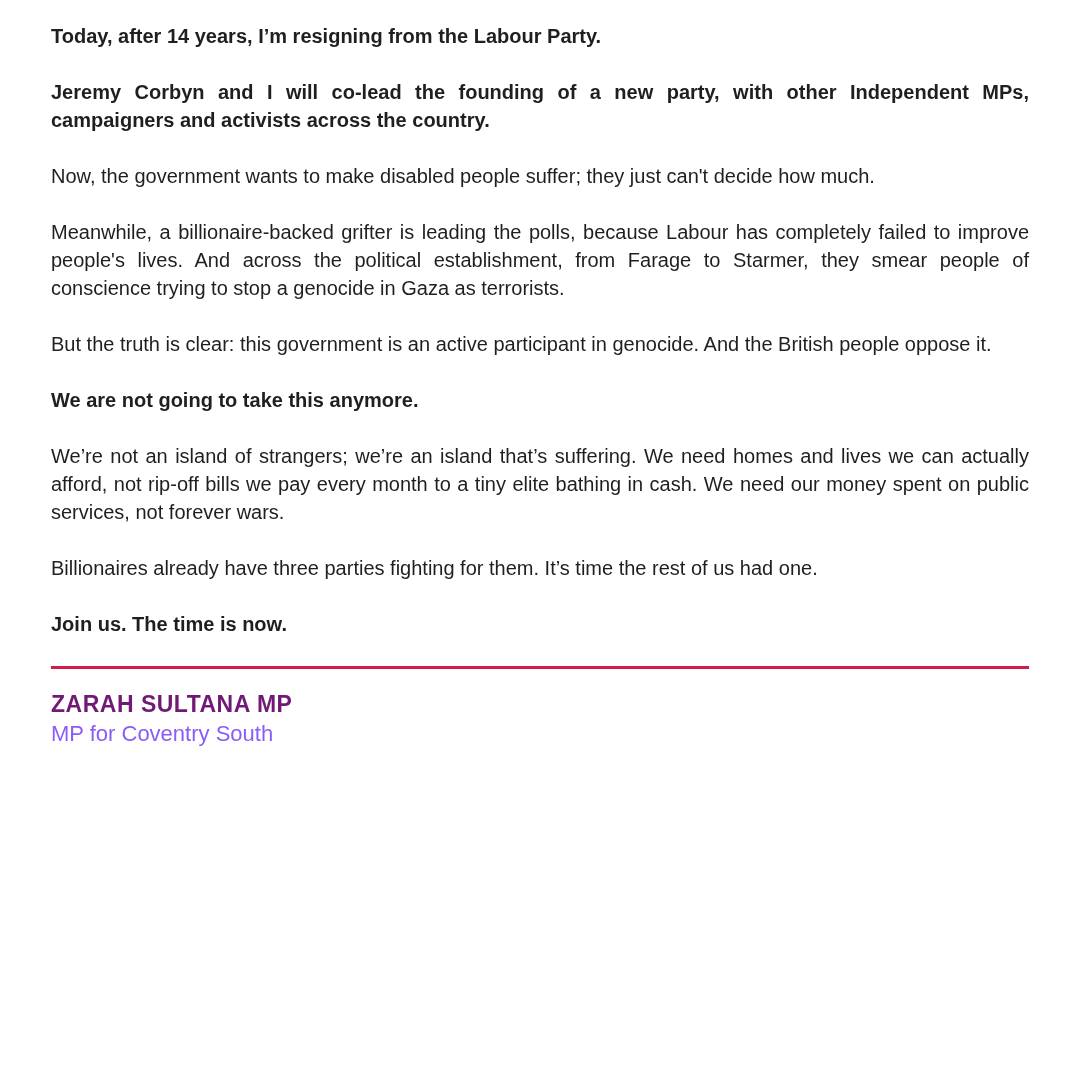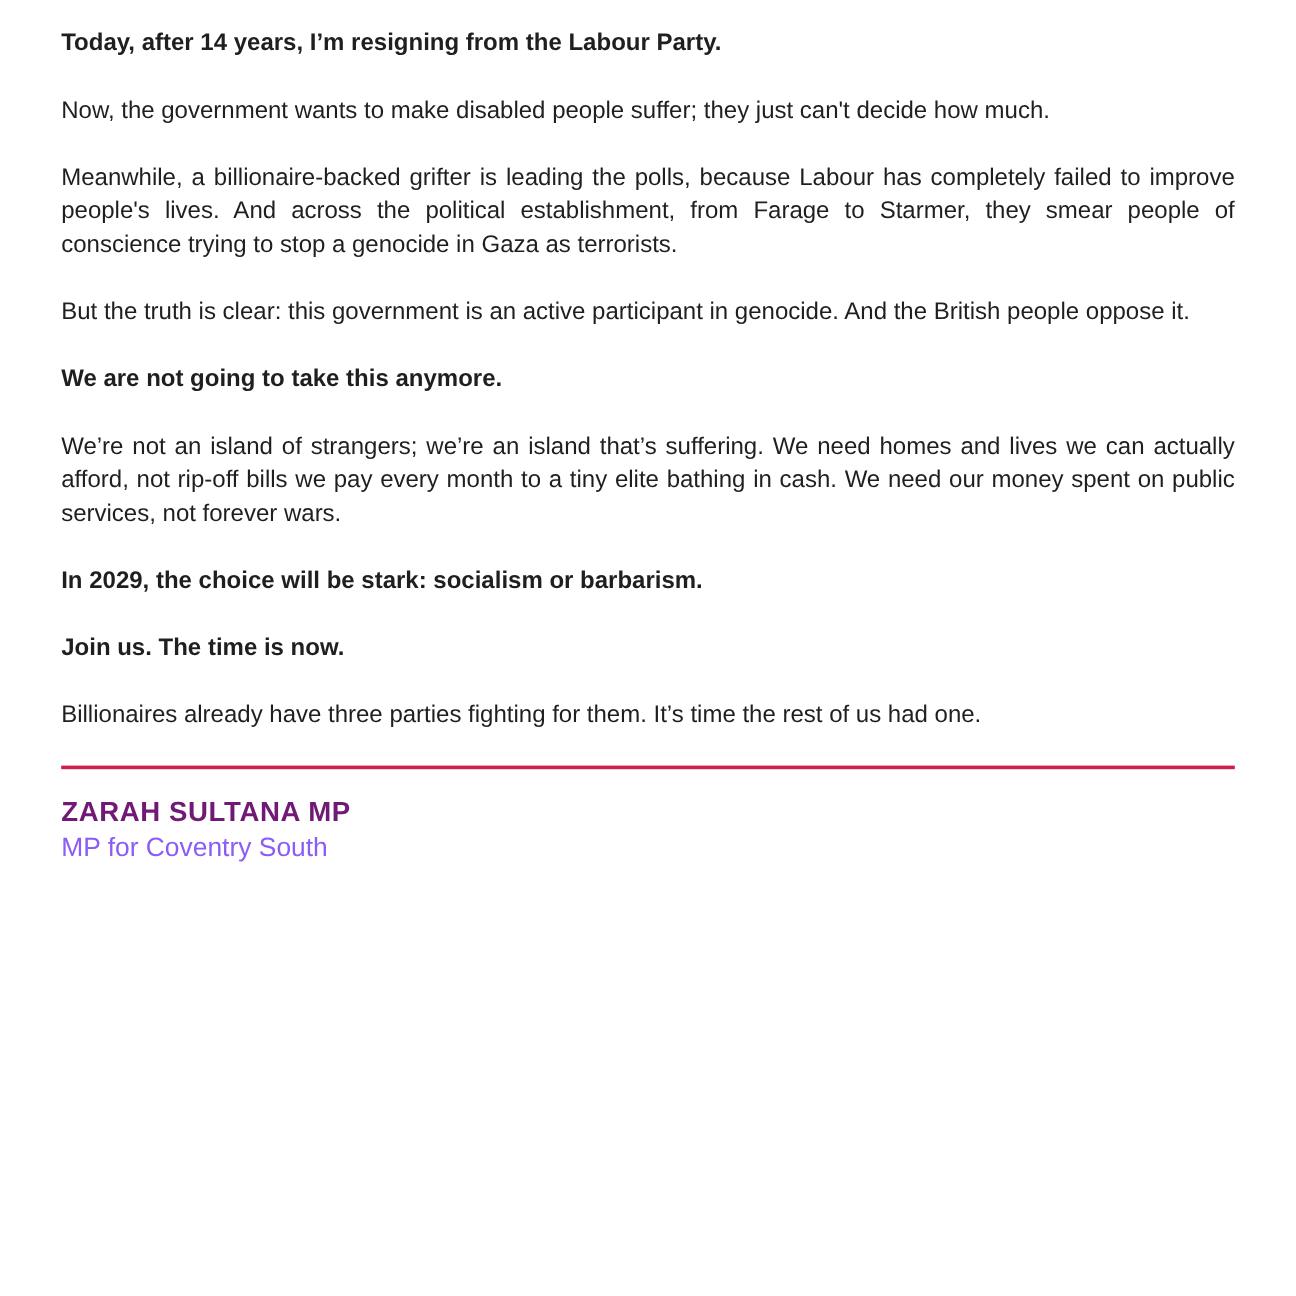--- a/index.html
+++ b/index.html
@@ -49,27 +49,27 @@
     color: #8b5cf6;
     margin: 0;
   }
 </style>
 </head>
 <body>
 
 <div class="page">
 
   <p class="para bold">Today, after 14 years, I’m resigning from the Labour Party.</p>
+  <p class="para bold">Jeremy Corbyn and I will co-lead the founding of a new party, with other Independent MPs, campaigners and activists across the country.</p>
   <p class="para">Now, the government wants to make disabled people suffer; they just can't decide how much.</p>
   <p class="para">Meanwhile, a billionaire-backed grifter is leading the polls, because Labour has completely failed to improve people's lives. And across the political establishment, from Farage to Starmer, they smear people of conscience trying to stop a genocide in Gaza as terrorists.</p>
   <p class="para">But the truth is clear: this government is an active participant in genocide. And the British people oppose it.</p>
   <p class="para bold">We are not going to take this anymore.</p>
   <p class="para">We’re not an island of strangers; we’re an island that’s suffering. We need homes and lives we can actually afford, not rip-off bills we pay every month to a tiny elite bathing in cash. We need our money spent on public services, not forever wars.</p>
-  <p class="para bold">In 2029, the choice will be stark: socialism or barbarism.</p>
+  <p class="para">Billionaires already have three parties fighting for them. It’s time the rest of us had one.</p>
   <p class="para bold">Join us. The time is now.</p>
-  <p class="para">Billionaires already have three parties fighting for them. It’s time the rest of us had one.</p>
 
   <hr class="divider" style="background: rgb(210, 28, 75);">
 
   <p class="sig-name" style="color: #701a75;">ZARAH SULTANA MP</p>
   <p class="sig-role">MP for Coventry South</p>
 
 </div>
 
 </body></html>

